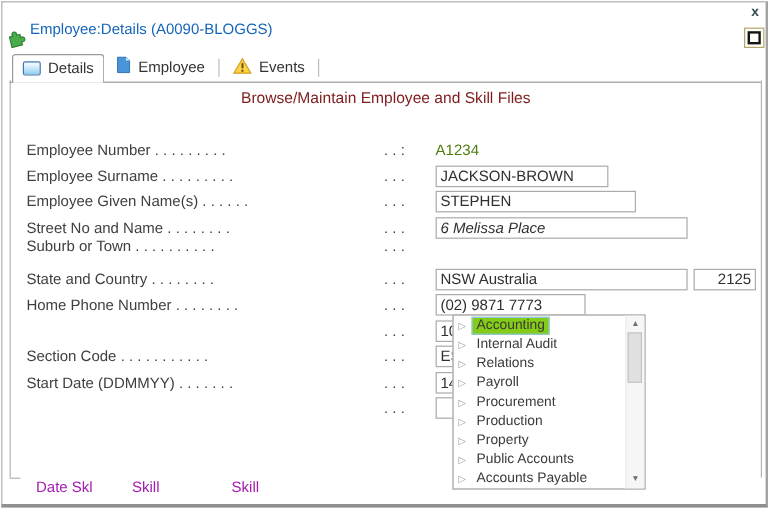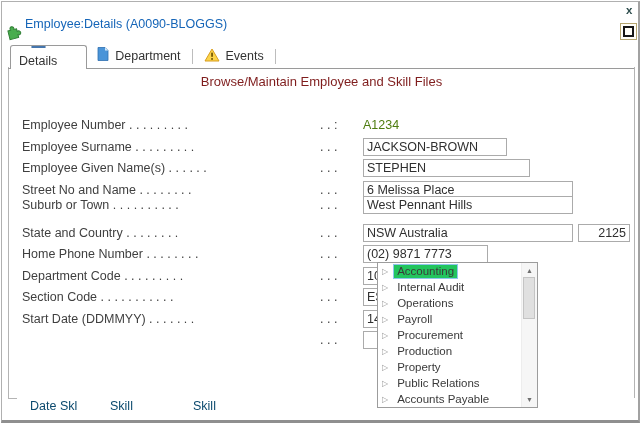--- a/index.html
+++ b/index.html
@@ -17,21 +17,21 @@
            cursor:default;padding:1px 3px;}
   .max-btn{position:absolute;left:620px;top:23px;width:17px;height:17px;box-sizing:border-box;
            border:1px solid #b5a570;background:#fffef8;display:flex;align-items:center;justify-content:center;}
   .max-inner{width:7px;height:7px;border:2px solid #151515;}
 
   
   .tabbar{position:absolute;left:8px;top:46px;width:626px;height:22px;
           border-bottom:1px solid #9a9a9a;display:flex;align-items:flex-end;z-index:5;}
   .tab{display:flex;align-items:center;gap:6px;font-size:12.5px;color:#333;cursor:default;}
   .tab.active{height:22px;margin-bottom:-1px;background:#fff;border:1px solid #9a9a9a;border-bottom:none;
-              border-radius:3px 3px 0 0;padding:0 29px 1px 8px;margin-left:2px;flex-direction:column;}
+              border-radius:3px 3px 0 0;padding:0 8px 1px 8px;margin-left:2px;}
   .tab.flat{height:20px;padding:0 10px 2px 10px;}
   .tabsep{width:1px;height:15px;background:#bdbdbd;margin:0 1px 4px 1px;}
   .details-glyph{width:15px;height:12px;box-sizing:border-box;border:1px solid #4576ad;border-radius:2px;
                  background:linear-gradient(#e9f6fd 20%,#8ecdf0);}
 
   
   .content-box{position:absolute;left:8px;top:67px;width:625px;height:331px;
                border-left:1px solid #b4b4b4;border-right:1px solid #b4b4b4;}
   .corner-stub{position:absolute;left:8px;top:398px;width:9px;height:1px;background:#b4b4b4;}
   .heading{position:absolute;left:0;right:0;top:74px;text-align:center;font-size:13px;color:#7f1d1d;}
@@ -47,32 +47,32 @@
   .row input.pc{left:556px;width:52px;text-align:right;}
 
   
   .popup{position:absolute;left:377px;top:262px;width:161px;height:146px;box-sizing:border-box;
          background:#fff;border:1px solid #9c9c9c;z-index:10;}
   .dd-list{position:absolute;left:0;top:1px;right:16px;bottom:1px;}
   .dd-item{height:15.9px;display:flex;align-items:center;padding-left:4px;
            font-size:11.5px;color:#3a3a3a;cursor:default;white-space:nowrap;}
   .dd-item .tri{color:#9a9a9a;font-size:8px;margin-right:5px;flex:none;}
   .dd-item .dd-label{padding:0 3px;border:1px solid transparent;line-height:13px;}
-  .dd-item .dd-label.sel{background:#22c55e;border:1px solid #8ec6ec;}
+  .dd-item .dd-label.sel{background:#84cc16;border:1px solid #8ec6ec;}
   .dd-scroll{position:absolute;right:0;top:0;width:15px;height:144px;background:#f6f6f6;
              border-left:1px solid #ededed;}
   .sb-btn{position:absolute;left:0;width:15px;height:15px;display:flex;align-items:center;
           justify-content:center;font-size:7px;color:#6f6f6f;cursor:default;}
   .sb-up{top:0;}
   .sb-down{bottom:0;}
   .sb-thumb{position:absolute;left:1px;top:14px;width:12px;height:42px;box-sizing:border-box;
             background:#e0e0e0;border:1px solid #c4c4c4;}
 
   
-  .foot{position:absolute;top:399px;font-size:12.5px;color:#0c4a6e;}
+  .foot{position:absolute;top:399px;font-size:12.5px;color:#a21caf;}
   .foot.c0{left:30px;} .foot.c1{left:110px;} .foot.c2{left:193px;}
 </style>
 </head>
 <body>
 
 <div class="window">
   <div class="frame"></div>
 
   <span class="title-icon">
     <svg width="17" height="17" viewBox="0 0 16 16" style="transform:rotate(-14deg)">
@@ -90,21 +90,21 @@
       <span class="details-glyph"></span>
       <span>Details</span>
     </div>
     <div class="tab flat">
       <span>
         <svg width="12" height="15" viewBox="0 0 12 14">
           <path d="M1 0 H8 L11 3 V13 H1 Z" fill="#4a94d8" stroke="#2f6eb0" stroke-width="0.8"></path>
           <path d="M8 0 L8 3 L11 3 Z" fill="#d5eafa"></path>
         </svg>
       </span>
-      <span>Department</span>
+      <span>Employee</span>
     </div>
     <div class="tabsep"></div>
     <div class="tab flat">
       <span>
         <svg width="16" height="14" viewBox="0 0 16 14">
           <path d="M8 1 L15 13 H1 Z" fill="#fbd44b" stroke="#d99e1e" stroke-width="1"></path>
           <rect x="7.2" y="4.6" width="1.7" height="4.4" rx="0.8" fill="#6e5200"></rect>
           <rect x="7.2" y="10.1" width="1.7" height="1.7" fill="#6e5200"></rect>
         </svg>
       </span>
@@ -128,40 +128,38 @@
     <input style="width: 144px;" value="JACKSON-BROWN">
   </div>
   <div class="row" style="top:159px">
     <span class="lbl"><span>Employee Given Name(s)</span><span> . . . . . .</span></span>
     <span class="sep">. . .</span>
     <input style="width: 167px;" value="STEPHEN">
   </div>
   <div class="row" style="top:180.5px">
     <span class="lbl"><span>Street No and Name</span><span> . . . . . . . .</span></span>
     <span class="sep">. . .</span>
-    <input style="width: 210px;" value="6 Melissa Place">
+    <input style="width: 210px; font-style: italic;" value="6 Melissa Place">
   </div>
   <div class="row" style="top:196px">
     <span class="lbl"><span>Suburb or Town</span><span> . . . . . . . . . .</span></span>
     <span class="sep">. . .</span>
-    <input style="width: 210px;" value="West Pennant Hills">
   </div>
   <div class="row" style="top:223.5px">
     <span class="lbl"><span>State and Country</span><span> . . . . . . . .</span></span>
     <span class="sep">. . .</span>
     <input style="width: 210px;" value="NSW Australia">
     <input class="pc" value="2125" style="">
   </div>
   <div class="row" style="top:245px">
     <span class="lbl"><span>Home Phone Number</span><span> . . . . . . . .</span></span>
     <span class="sep">. . .</span>
     <input style="width: 125px;" value="(02) 9871 7773">
   </div>
   <div class="row" style="top:266.5px">
-    <span class="lbl"><span>Department Code</span><span> . . . . . . . . .</span></span>
     <span class="sep">. . .</span>
     <input style="width: 125px;" value="10">
   </div>
   <div class="row" style="top:288px">
     <span class="lbl"><span>Section Code</span><span> . . . . . . . . . . .</span></span>
     <span class="sep">. . .</span>
     <input style="width: 125px;" value="ES">
   </div>
   <div class="row" style="top:309.5px">
     <span class="lbl"><span>Start Date (DDMMYY)</span><span> . . . . . . .</span></span>
@@ -178,41 +176,41 @@
       <div class="dd-item">
         <span class="tri">▷</span>
         <span class="dd-label sel">Accounting</span>
       </div>
       <div class="dd-item">
         <span class="tri">▷</span>
         <span class="dd-label">Internal Audit</span>
       </div>
       <div class="dd-item">
         <span class="tri">▷</span>
-        <span class="dd-label">Operations</span>
+        <span class="dd-label">Relations</span>
       </div>
       <div class="dd-item">
         <span class="tri">▷</span>
         <span class="dd-label">Payroll</span>
       </div>
       <div class="dd-item">
         <span class="tri">▷</span>
         <span class="dd-label">Procurement</span>
       </div>
       <div class="dd-item">
         <span class="tri">▷</span>
         <span class="dd-label">Production</span>
       </div>
       <div class="dd-item">
         <span class="tri">▷</span>
         <span class="dd-label">Property</span>
       </div>
       <div class="dd-item">
         <span class="tri">▷</span>
-        <span class="dd-label">Public Relations</span>
+        <span class="dd-label">Public Accounts</span>
       </div>
       <div class="dd-item">
         <span class="tri">▷</span>
         <span class="dd-label">Accounts Payable</span>
       </div>
     </div>
     <div class="dd-scroll">
       <div class="sb-btn sb-up">▲</div>
       <div class="sb-thumb"></div>
       <div class="sb-btn sb-down">▼</div>

